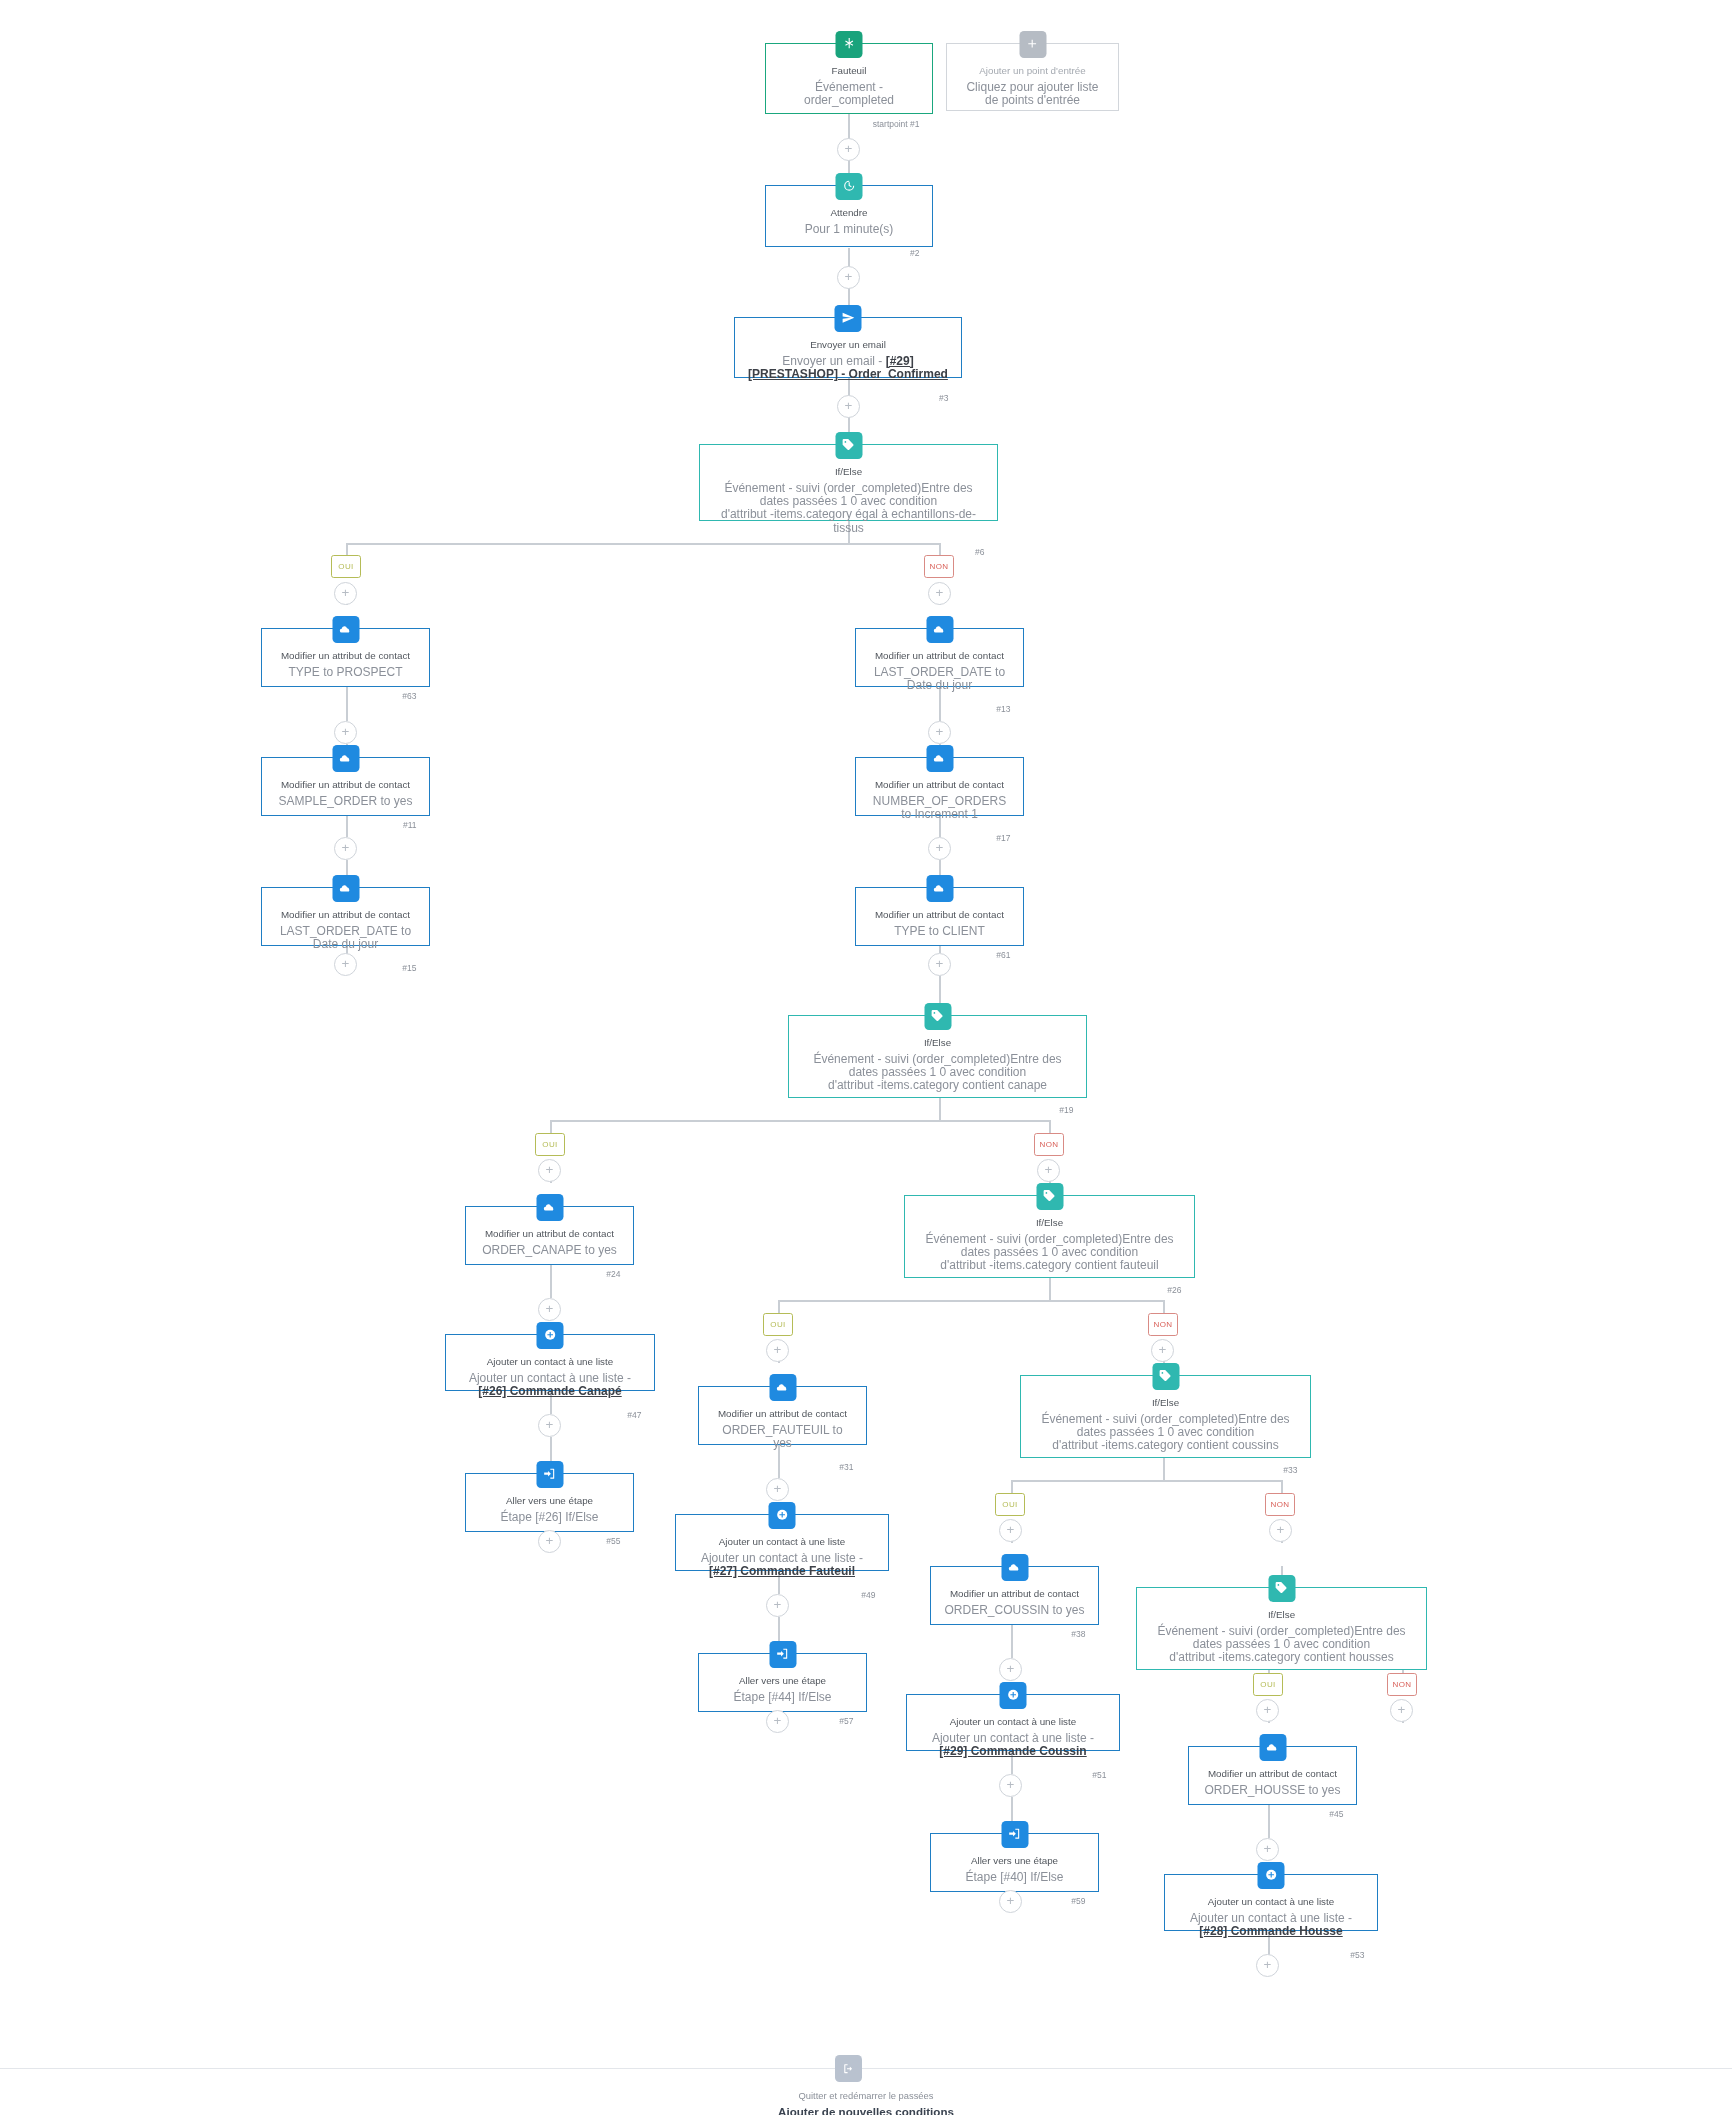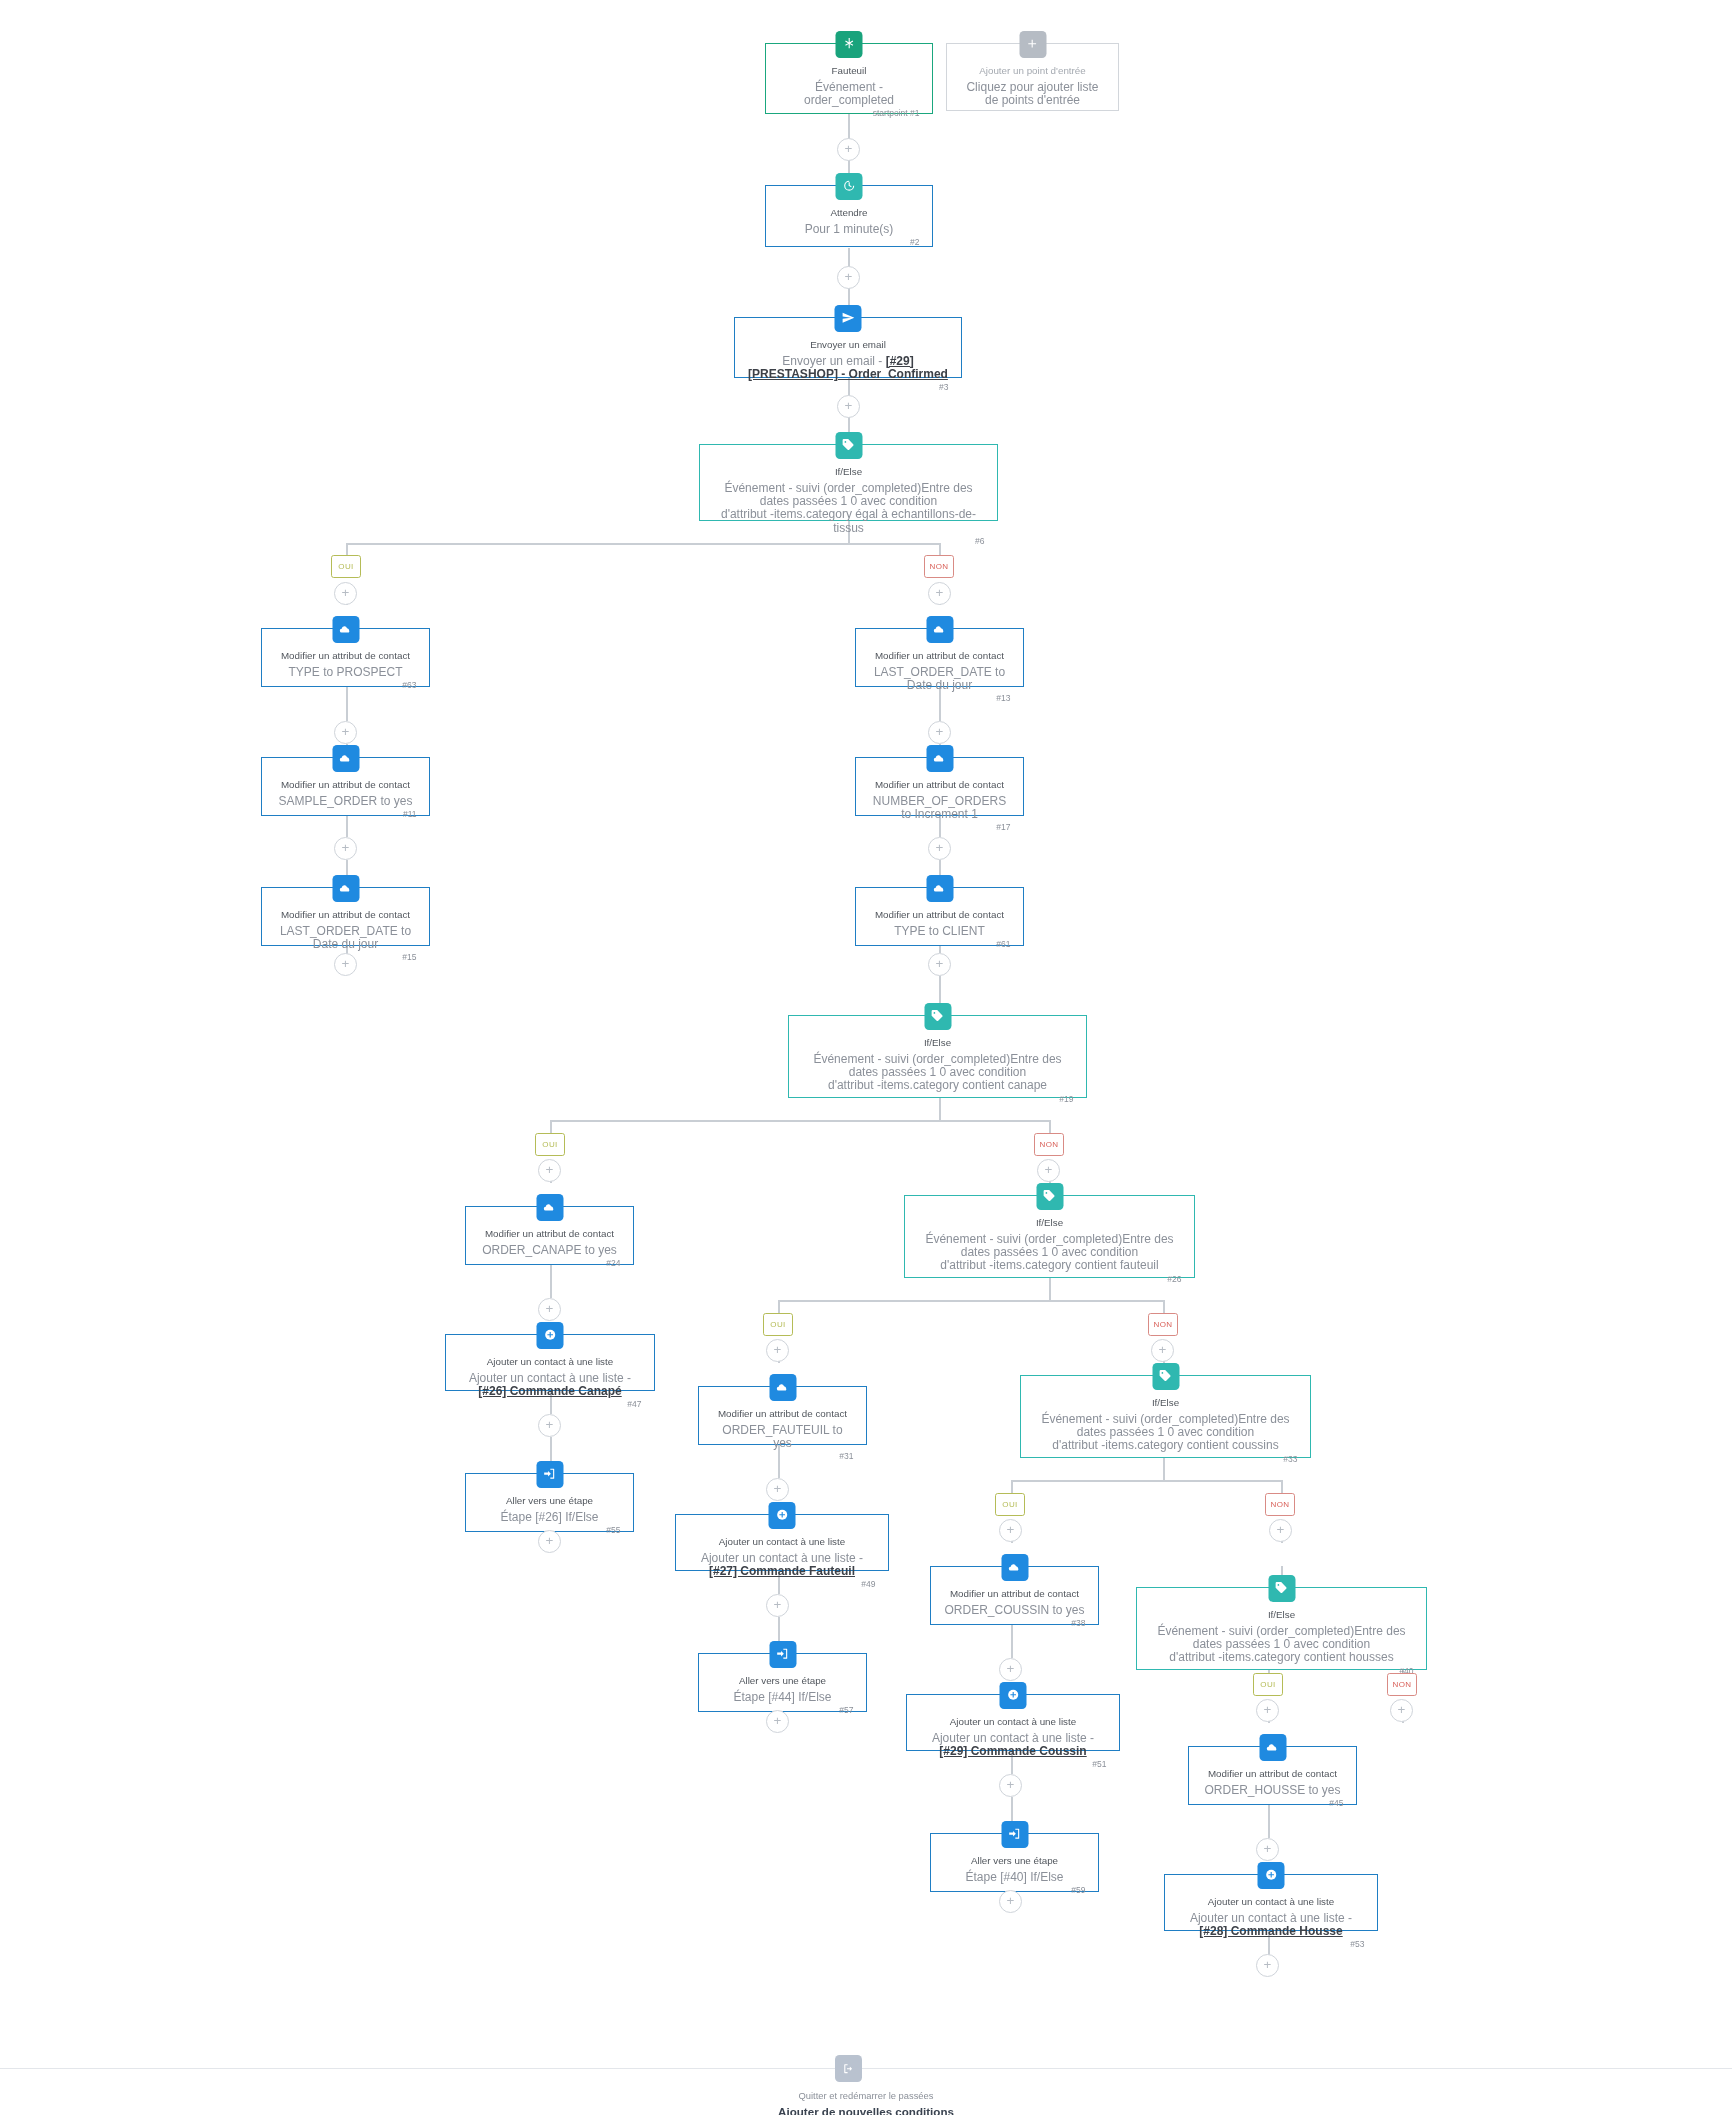--- a/index.html
+++ b/index.html
@@ -68,21 +68,21 @@
   }
   .node .desc .link {
     color: #3d4148;
     font-weight: bold;
     text-decoration: underline;
   }
   .node .num {
     font-size: 8.5px;
     color: #8b9099;
     text-align: right;
-    margin-top: 1px;
+    margin-top: 12px;
   }
   .node.grey .title { color: #a5aab1; }
   .node.grey .desc  { color: #8b9099; }
 
   
   .badge {
     position: absolute;
     top: -13.4px; left: 50%;
     transform: translateX(-50%);
     width: 27px; height: 27px;

